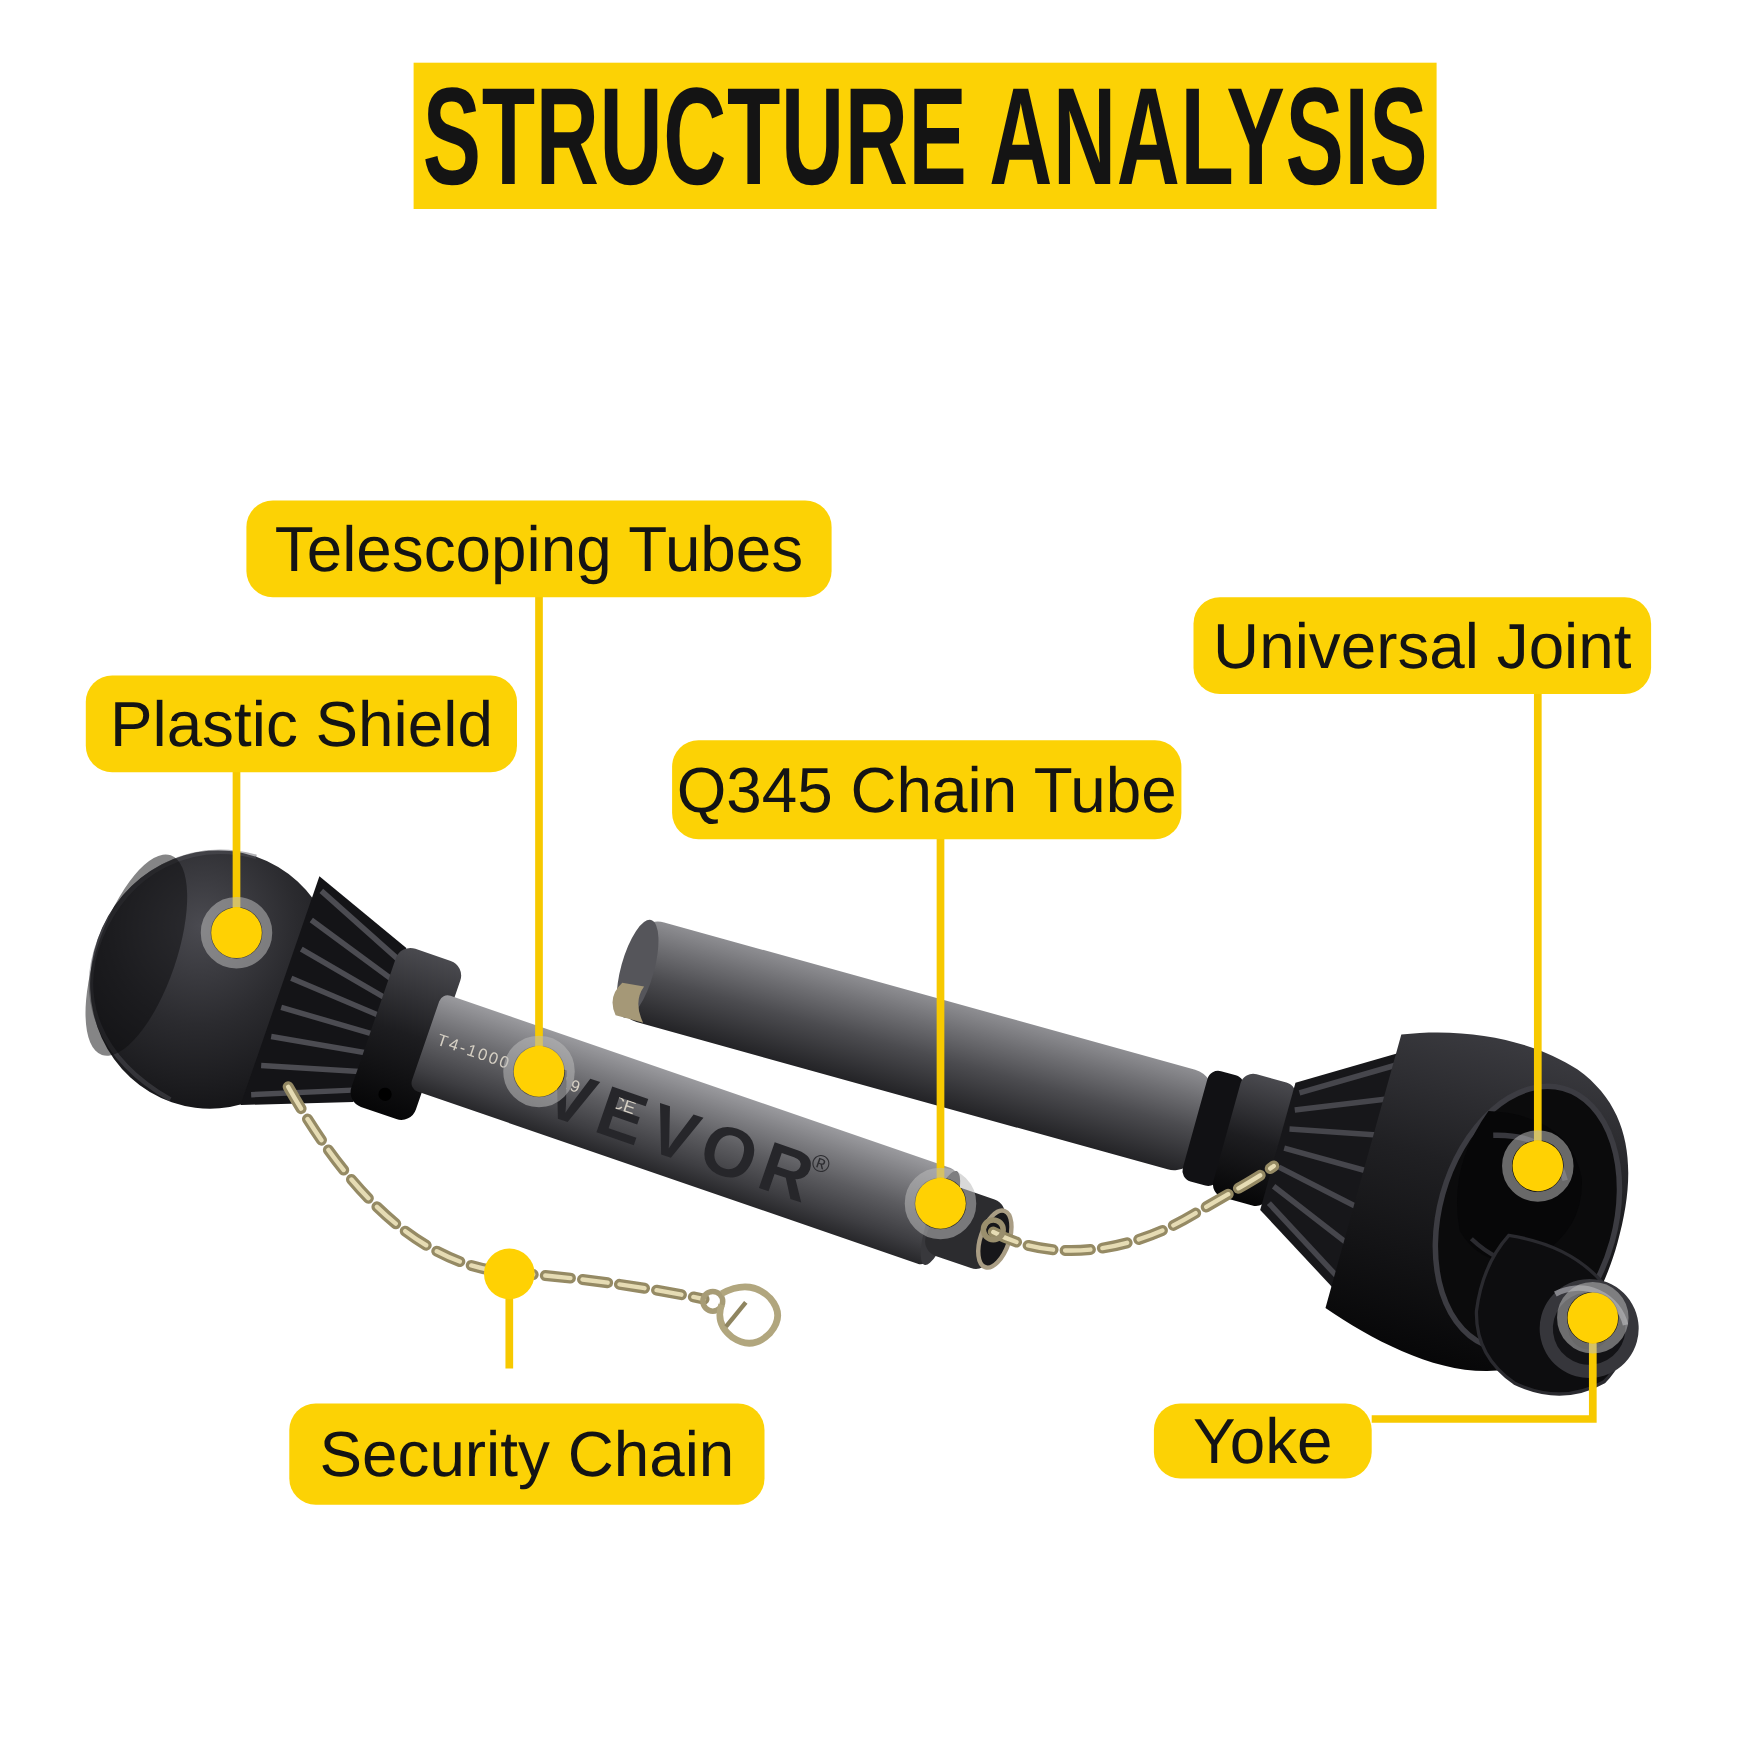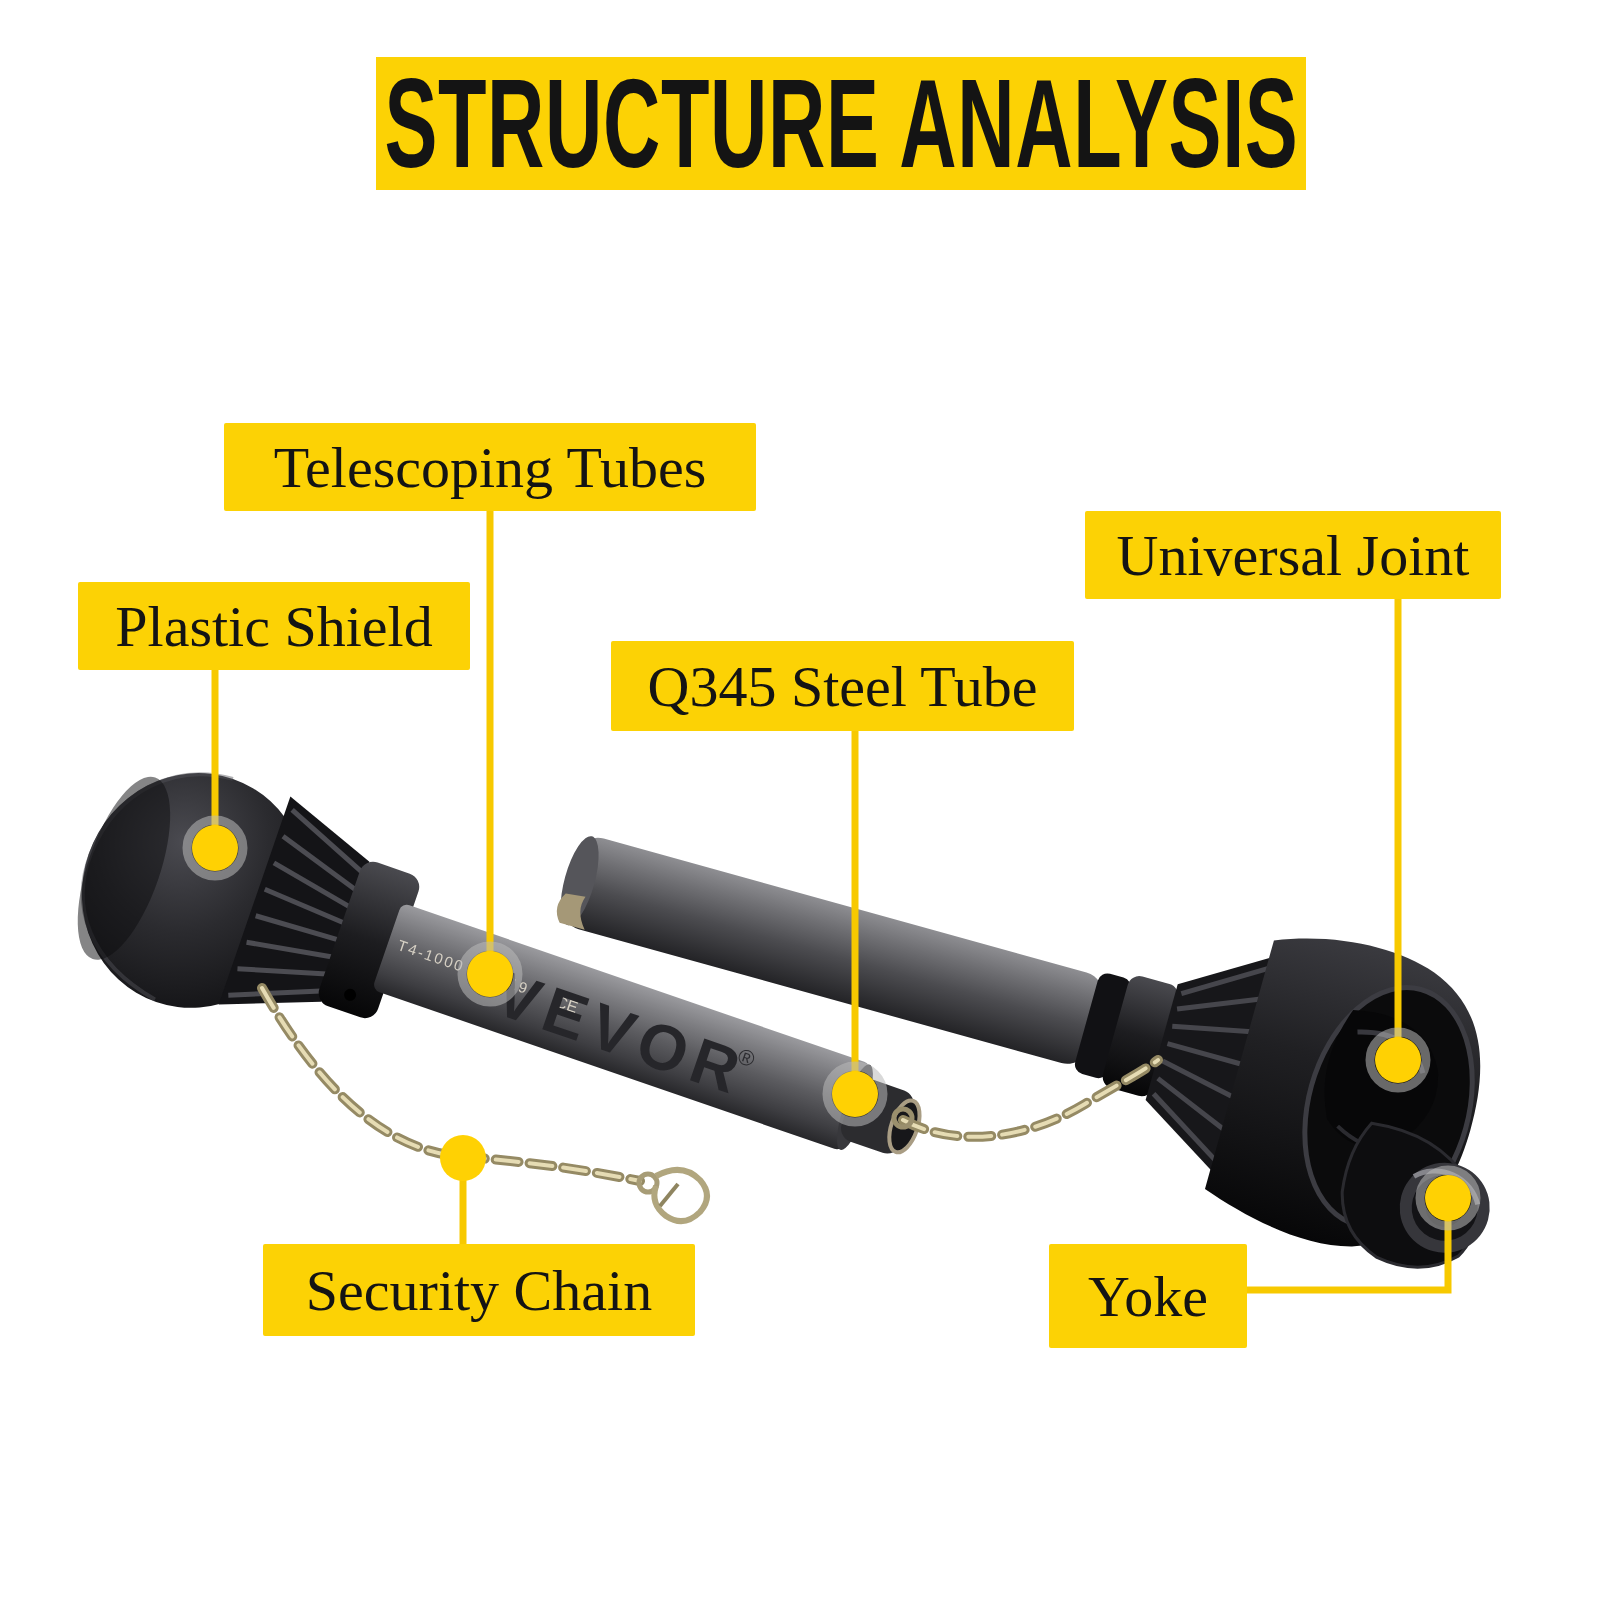--- a/index.html
+++ b/index.html
@@ -20,31 +20,32 @@
     background:var(--banner-bg);
     display:flex;align-items:center;justify-content:center;margin-left:41px;
   }
   .banner-text{
     font-size:126px;font-weight:800;color:var(--text);
     letter-spacing:1px;white-space:nowrap;
     transform:scaleX(0.63);transform-origin:center;
     font-family:"Liberation Sans",sans-serif;
   }
   .label{
-    position:absolute;background:var(--label-bg);border-radius:2px;
+    position:absolute;background:var(--label-bg);border-radius:24px;
     display:flex;align-items:center;justify-content:center;
     font-size:58px;color:var(--text);white-space:nowrap;
-    font-family:Liberation Serif, serif;
+    font-family:Liberation Sans, sans-serif;
+    margin-top:32px;
   }
   .label-telescoping{left:224px;top:423px;width:532px;height:88px;}
   .label-plastic{left:78px;top:582px;width:392px;height:88px;}
   .label-universal{left:1085px;top:511px;width:416px;height:88px;}
   .label-q345{left:611px;top:641px;width:463px;height:90px;}
   .label-security{left:263px;top:1244px;width:432px;height:92px;}
-  .label-yoke{left:1049px;top:1244px;width:198px;height:104px;}
+  .label-yoke{left:1049px;top:1244px;width:198px;height:68px;}
   svg.layer{position:absolute;left:0;top:0;width:1600px;height:1600px;}
   .callouts{pointer-events:none;}
   .callout-line{stroke:var(--line);stroke-width:7;fill:none;}
   .callout-dot{fill:var(--dot);}
   .callout-ring{fill:none;stroke:rgba(185,185,185,0.55);stroke-width:9;}
 </style>
 </head>
 <body>
 
 <div class="stage">
@@ -220,21 +221,21 @@
   <div class="label label-telescoping">
     <span>Telescoping Tubes</span>
   </div>
   <div class="label label-universal">
     <span>Universal Joint</span>
   </div>
   <div class="label label-plastic">
     <span>Plastic Shield</span>
   </div>
   <div class="label label-q345">
-    <span>Q345 Steel Tube</span>
+    <span>Q345 Chain Tube</span>
   </div>
   <div class="label label-security">
     <span>Security Chain</span>
   </div>
   <div class="label label-yoke">
     <span>Yoke</span>
   </div>
 
 </div>
 

